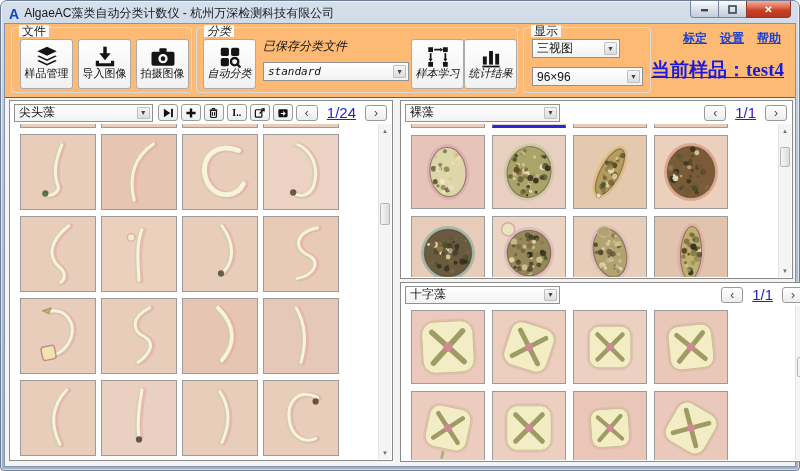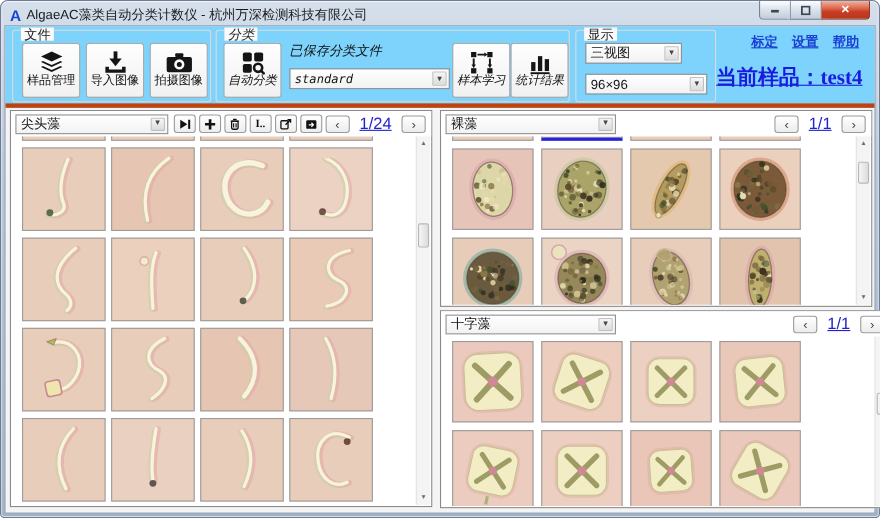--- a/index.html
+++ b/index.html
@@ -17,21 +17,21 @@
   .wbtn { height:17px; border:1px solid #77839a; border-top:none; display:flex; align-items:center; justify-content:center;
           font-size:9px; color:#3a4558; background:linear-gradient(180deg,#fdfdfe,#dde4ec 45%,#c3ccd9); cursor:default; }
   .wbtn.min { width:29px; border-radius:0 0 0 4px; }
   .wbtn.max { width:27px; border-left:none; border-right:none; }
   .wbtn.close { width:45px; border-radius:0 0 4px 0; color:#fff; font-size:10px; font-weight:bold;
           background:linear-gradient(180deg,#f2b09b,#dd6a50 40%,#c93d24 60%,#b5371f); border-color:#8d3a2a; }
 
   .client { position:absolute; left:3px; right:3px; top:22px; bottom:3px; background:#f4f4f4; border:1px solid #8694ab; }
 
   
-  .toolbar { position:absolute; top:0; left:0; right:0; height:74px; background:#7dd3fc; border-bottom:4px solid #c2410c; }
+  .toolbar { position:absolute; top:0; left:0; right:0; height:74px; background:#fdba74; border-bottom:1px solid #c2410c; }
   .group { position:absolute; top:3px; height:66px; border:1px solid #dadada; border-radius:3px; }
   .group-label { position:absolute; top:-3px; left:7px; background:#fafafa; padding:0 3px; font-size:12px; color:#222; line-height:12px; }
   .g-file { left:6px; width:181px; }
   .g-classify { left:191px; width:322px;font-style:italic; }
   .g-display { left:518px; width:128px; }
 
   .bigbtn { position:absolute; top:11px; width:53px; height:50px; border:1px solid #ababab; border-radius:3px;
             background:linear-gradient(180deg,#fefefe,#f1f1f1); display:flex; flex-direction:column; align-items:center;
             justify-content:flex-end; padding-bottom:8px; cursor:default; }
   .bigbtn .bicon { position:absolute; top:4px; left:50%; transform:translateX(-50%); }

